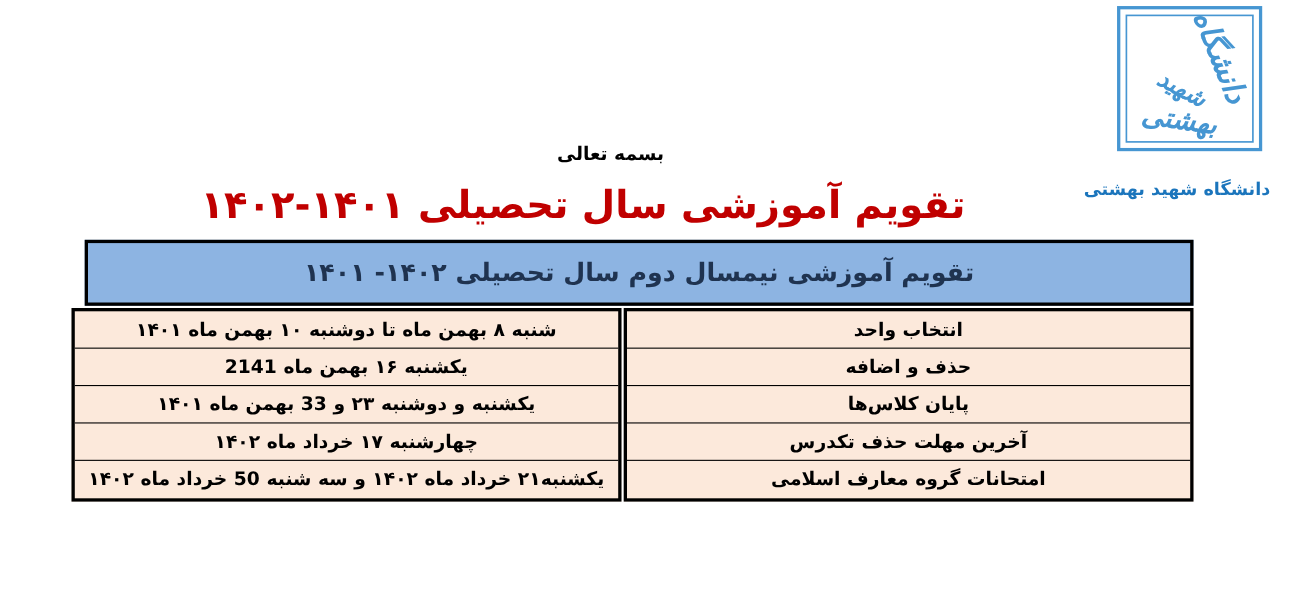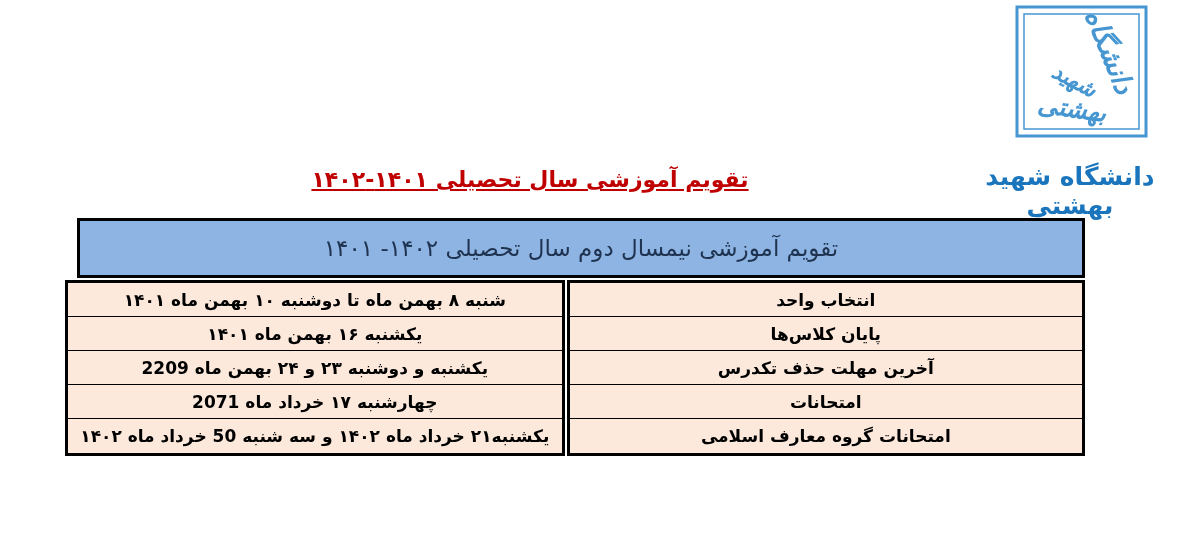--- a/index.html
+++ b/index.html
@@ -13,37 +13,37 @@
     background:#ffffff;
     font-family:"DejaVu Sans",sans-serif;
     position:relative;overflow:hidden;
   }
   .page{position:absolute;inset:0;direction:rtl;}
 
   
   .logo{position:absolute;top:5px;right:32px;width:133px;height:133px;}
   .univ-name{
     position:absolute;top:162px;right:24px;width:172px;text-align:center;
-    font-size:25px;font-weight:bold;color:var(--university-blue);
+    font-size:16px;font-weight:bold;color:var(--university-blue);
   }
   .bismillah{
     position:absolute;top:130px;left:0;width:1110px;text-align:center;
     font-size:17px;font-weight:bold;color:#000;
   }
   .main-title{
     position:absolute;top:167px;left:0;width:1060px;text-align:center;
-    font-size:22px;font-weight:bold;color:var(--title-red);text-decoration:underline;
+    font-size:35px;font-weight:bold;color:var(--title-red);
   }
 
   
   .calendar{position:absolute;top:218px;left:65px;width:1020px;direction:rtl;}
   .cal-header{
     height:60px;border:3px solid var(--border-black);
     background:var(--header-bg);color:var(--header-text);
-    font-size:23px;font-weight:normal;
+    font-size:23px;font-weight:bold;
     display:flex;align-items:center;justify-content:center;margin-left:12px;
   }
   .cal-body{display:flex;margin-top:2px;gap:2px;}
   .col{border:3px solid var(--border-black);background:var(--cell-bg);}
   .col-events{width:550px;}
   .col-dates{width:530px;}
   .cell{
     height:34px;border-bottom:1px solid var(--border-black);
     display:flex;align-items:center;justify-content:center;
     font-size:17px;font-weight:bold;color:#000;white-space:nowrap;
@@ -65,38 +65,39 @@
   <svg class="logo" viewBox="0 0 133 133" aria-hidden="true">
     <rect class="logo-frame" x="2" y="2" width="129" height="129" stroke-width="3"></rect>
     <rect x="9" y="9" width="115" height="115" fill="none" stroke="#4696D2" stroke-width="1.5"></rect>
     <text class="logo-word" x="86" y="50" font-size="27" text-anchor="middle" transform="rotate(68 86 50)">دانشگاه</text>
     <text class="logo-word" x="56" y="82" font-size="22" text-anchor="middle" transform="rotate(28 56 82)">شهید</text>
     <text class="logo-word" x="56" y="112" font-size="25" text-anchor="middle" transform="rotate(8 56 112)">بهشتی</text>
   </svg>
 
   <div class="univ-name">دانشگاه شهید بهشتی</div>
 
+  <div class="bismillah">بسمه تعالی</div>
   <div class="main-title">تقویم آموزشی سال تحصیلی ۱۴۰۱-۱۴۰۲</div>
 
   <div class="calendar">
     <div class="cal-header">تقویم آموزشی نیمسال دوم سال تحصیلی ۱۴۰۲- ۱۴۰۱</div>
     <div class="cal-body">
 
       <div class="col col-events">
         <div class="cell">انتخاب واحد</div>
+        <div class="cell">حذف و اضافه</div>
         <div class="cell">پایان کلاس‌ها</div>
         <div class="cell">آخرین مهلت حذف تکدرس</div>
-        <div class="cell">امتحانات</div>
         <div class="cell">امتحانات گروه معارف اسلامی</div>
       </div>
 
       <div class="col col-dates">
         <div class="cell">شنبه ۸ بهمن ماه تا دوشنبه ۱۰ بهمن ماه ۱۴۰۱</div>
-        <div class="cell">یکشنبه ۱۶ بهمن ماه ۱۴۰۱</div>
-        <div class="cell">یکشنبه و دوشنبه ۲۳ و ۲۴ بهمن ماه 2209</div>
-        <div class="cell">چهارشنبه ۱۷ خرداد ماه 2071</div>
+        <div class="cell">یکشنبه ۱۶ بهمن ماه 2141</div>
+        <div class="cell">یکشنبه و دوشنبه ۲۳ و 33 بهمن ماه ۱۴۰۱</div>
+        <div class="cell">چهارشنبه ۱۷ خرداد ماه ۱۴۰۲</div>
         <div class="cell">یکشنبه۲۱ خرداد ماه ۱۴۰۲ و سه شنبه 50 خرداد ماه ۱۴۰۲</div>
       </div>
 
     </div>
   </div>
 
 </div>
 
 </body></html>

